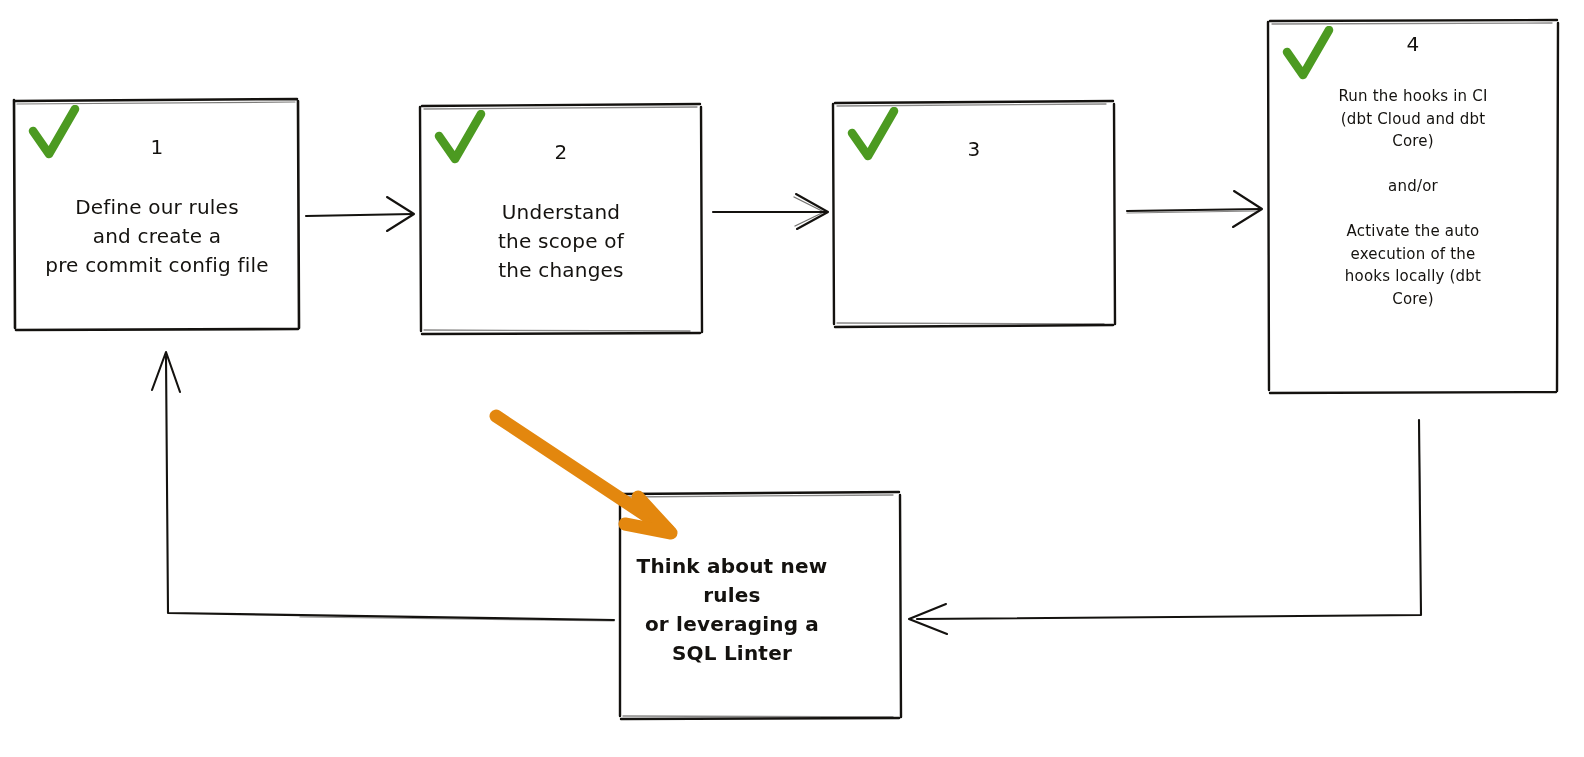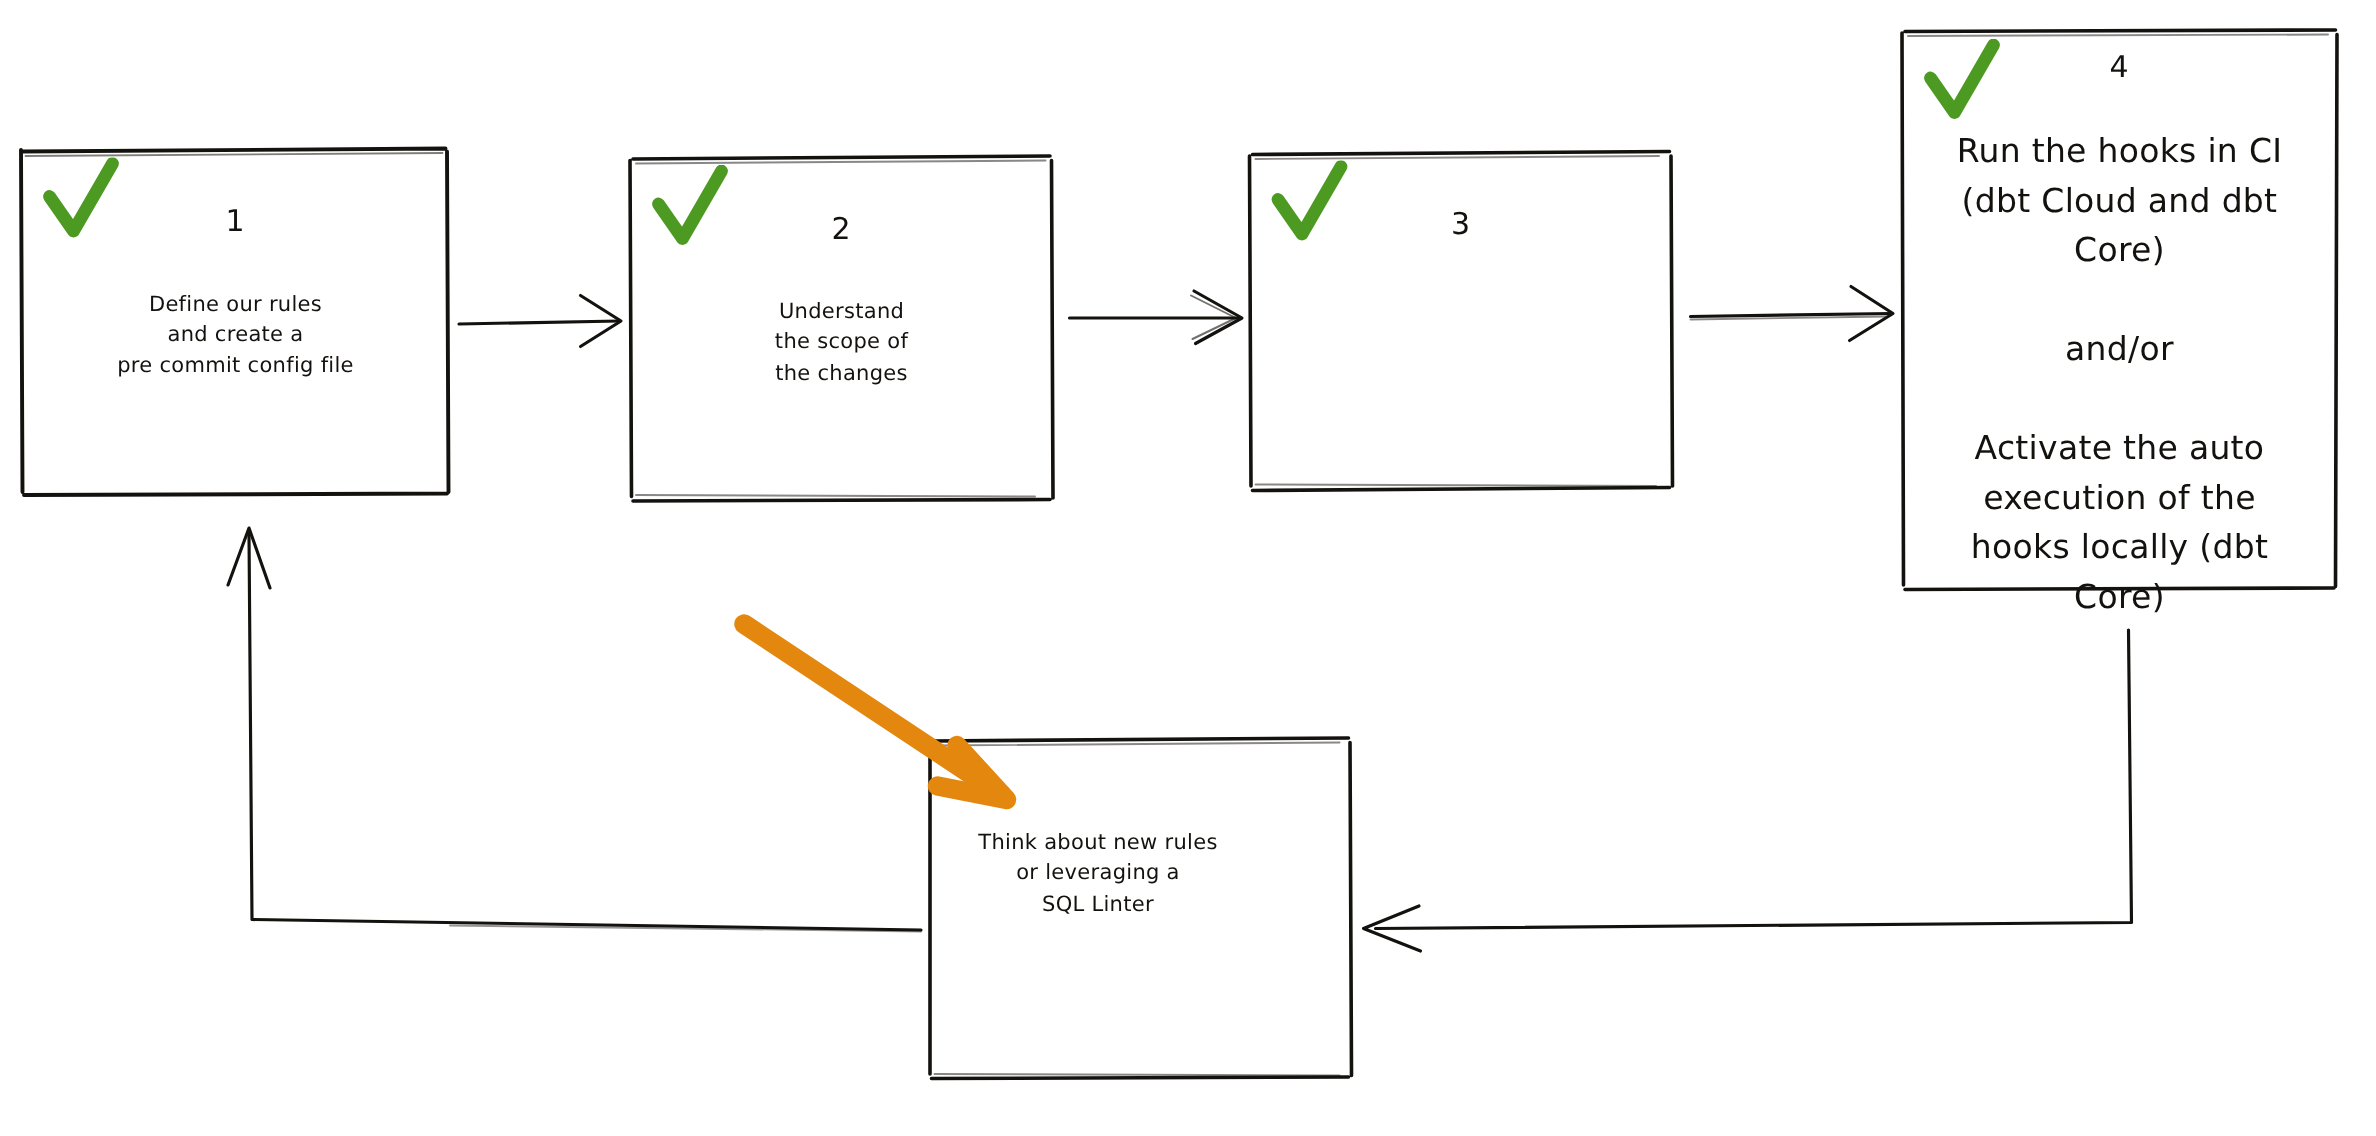--- a/index.html
+++ b/index.html
@@ -53,43 +53,43 @@
     font-weight: 500;
     color: #14120f;
     letter-spacing: 0.5px;
   }
   .node-body {
     position: absolute;
     left: 6px;
     right: 6px;
     text-align: center;
     font-family: "DejaVu Sans", sans-serif;
-    font-size: 14px;
+    font-size: 20px;
     line-height: 1.45;
     color: #14120f;
     letter-spacing: 0.2px;
     white-space: pre-line;
   }
 
   
   #node-1 { left: 14px;   top: 99px;  width: 286px; height: 232px; }
   #node-2 { left: 420px;  top: 104px; width: 282px; height: 230px; }
   #node-3 { left: 833px;  top: 101px; width: 282px; height: 226px; }
   #node-4 { left: 1268px; top: 20px;  width: 290px; height: 374px; }
-  #node-5 { left: 620px;  top: 492px; width: 224px; height: 228px; }
+  #node-5 { left: 620px;  top: 492px; width: 224px; height: 228px; font-weight: bold; }
 
   #node-1 .node-number { top: 36px; }
   #node-2 .node-number { top: 36px; }
   #node-3 .node-number { top: 36px; }
   #node-4 .node-number { top: 12px; }
 
   #node-1 .node-body { top: 94px; }
   #node-2 .node-body { top: 94px; }
   #node-3 .node-body { top: 94px; }
-  #node-4 .node-body { top: 65px; font-size: 22px; line-height: 1.5; }
+  #node-4 .node-body { top: 65px; font-size: 15px; line-height: 1.5; }
   #node-5 .node-body { top: 60px; }
 </style>
 </head>
 <body>
 
 <div id="canvas">
 
   <svg id="sketch-layer" viewBox="0 0 1584 757">
     <g fill="none" stroke="#14120f" stroke-linecap="round" stroke-linejoin="round">
 

